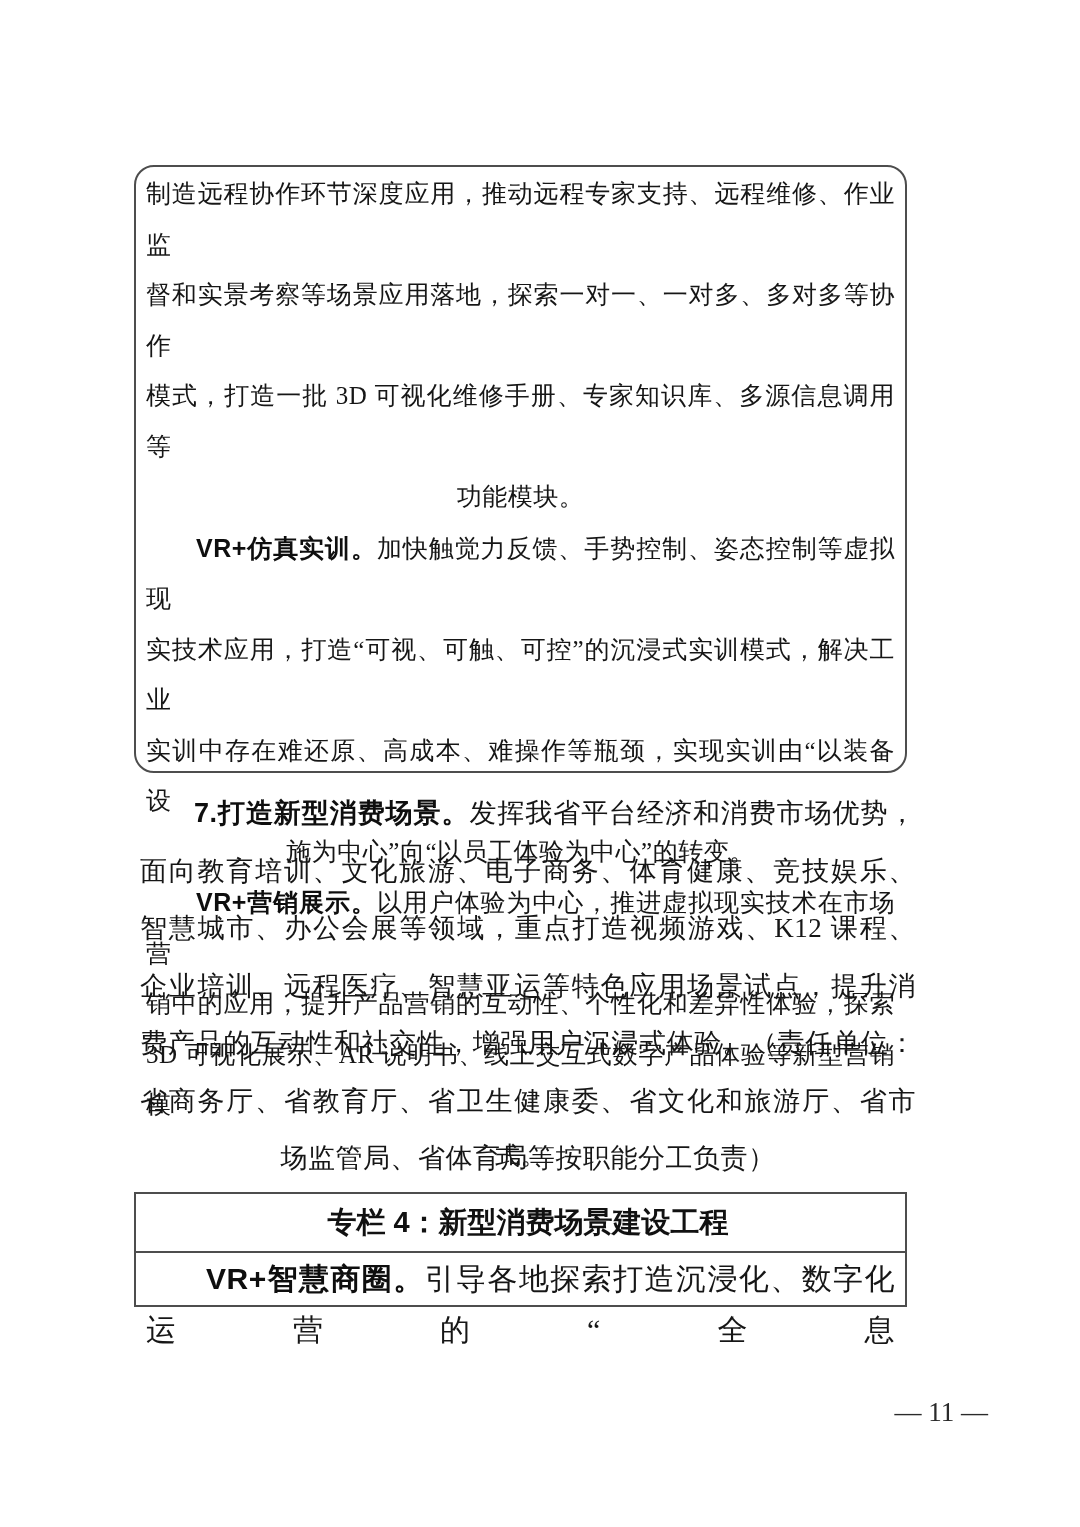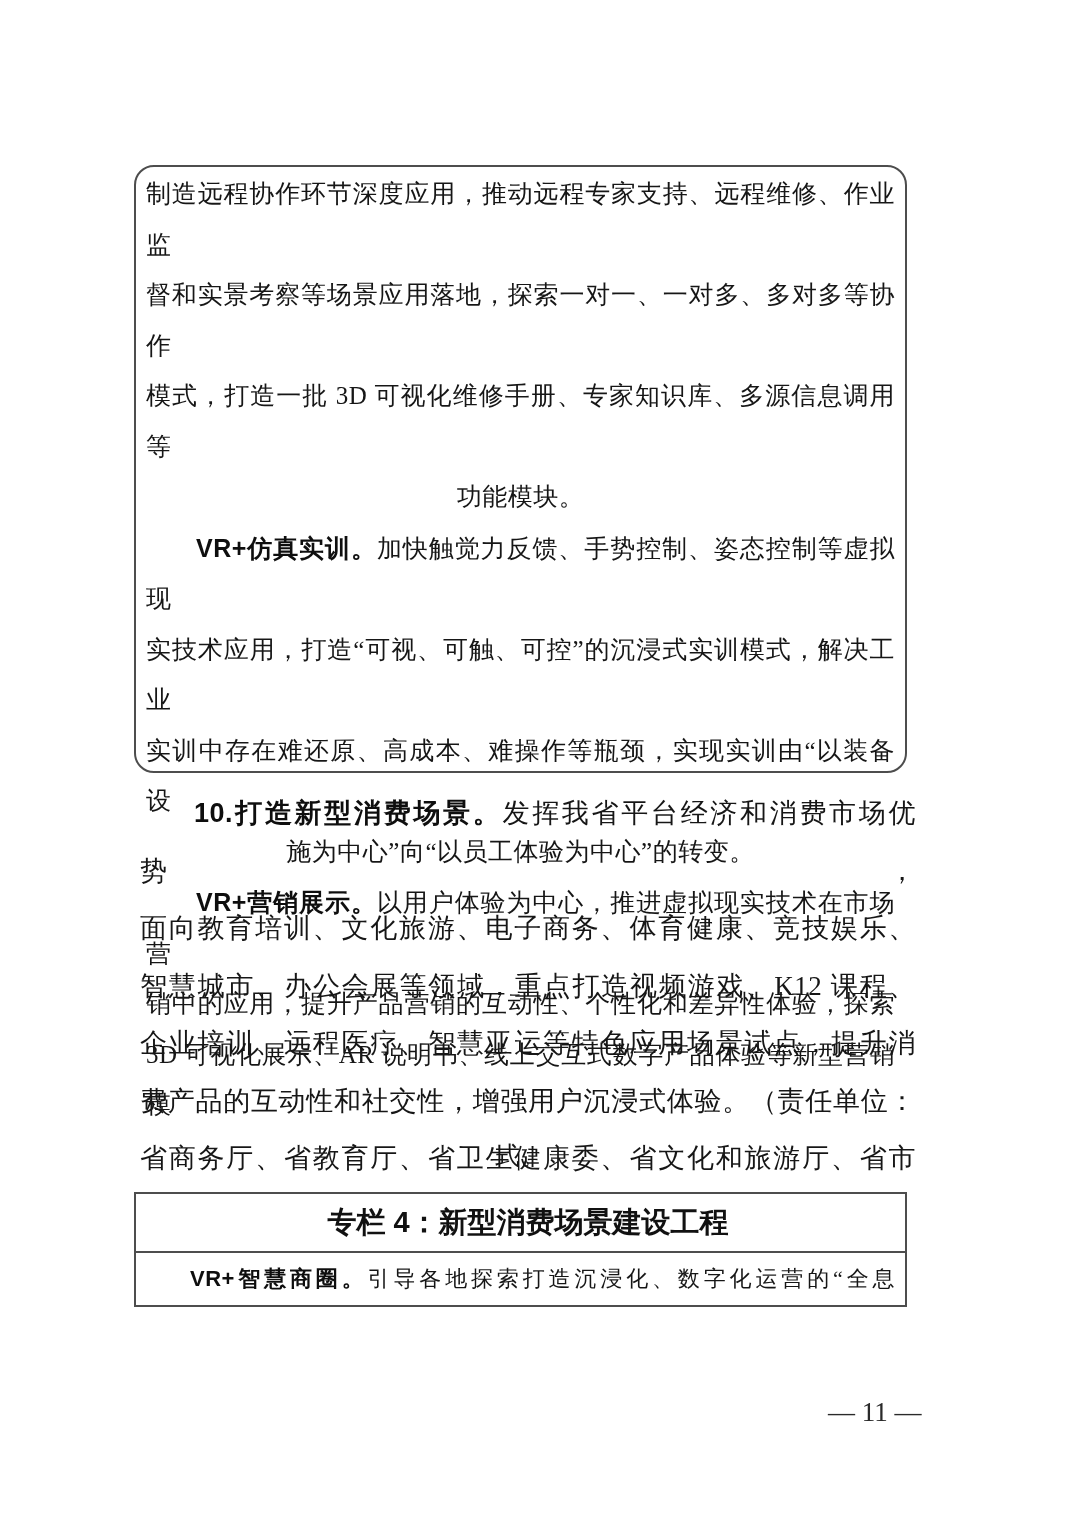--- a/index.html
+++ b/index.html
@@ -53,21 +53,21 @@
     font-weight:bold;
     font-size:29px;
     border-bottom:2px solid #4d4d4d;
     color:#111111;
     padding-left:15px;
   }
   #box4-content{
     padding:0 10px;
   }
   #box4-content .line{
-    font-size:22px;
+    font-size:30px;
     line-height:51px;
     letter-spacing:0.5px;
   }
   .line{
     text-align:center;
     white-space:normal;
   }
   .line.just{
     text-align:justify;
     text-align-last:justify;
@@ -82,21 +82,21 @@
     font-weight:bold;
     color:#0e0e0e;
   }
   .seg-r{}
   .seg-k{}
   .page-number{
     position:absolute;
     top:1397px;
     left:828px;
     width:160px;
-    text-align:left;
+    text-align:right;
     font-size:27px;
     color:#2a2a2a;
     font-family:"Liberation Serif","DejaVu Serif",serif;
   }
 </style>
 </head>
 <body>
 
 <div id="box-continued" class="callout-box">
     <div>
@@ -114,21 +114,21 @@
     <div>
       <div class="line just ind"><span class="seg-b">VR+营销展示。</span><span class="seg-r">以用户体验为中心，推进虚拟现实技术在市场营</span></div>
       <div class="line just"><span class="seg-r">销中的应用，提升产品营销的互动性、个性化和差异性体验，探索</span></div>
       <div class="line just"><span class="seg-r">3D 可视化展示、AR 说明书、线上交互式数字产品体验等新型营销模</span></div>
       <div class="line"><span class="seg-r">式。</span></div>
     </div>
   </div>
 
 <div id="section-body">
     <div>
-      <div class="line just ind"><span class="seg-b">10.打造新型消费场景。</span><span class="seg-r">发挥我省平台经济和消费市场优势，</span></div>
+      <div class="line just ind"><span class="seg-b">7.打造新型消费场景。</span><span class="seg-r">发挥我省平台经济和消费市场优势，</span></div>
       <div class="line just"><span class="seg-r">面向教育培训、文化旅游、电子商务、体育健康、竞技娱乐、</span></div>
       <div class="line just"><span class="seg-r">智慧城市、办公会展等领域，重点打造视频游戏、K12 课程、</span></div>
       <div class="line just"><span class="seg-r">企业培训、远程医疗、智慧亚运等特色应用场景试点，提升消</span></div>
       <div class="line just"><span class="seg-r">费产品的互动性和社交性，增强用户沉浸式体验。</span><span class="seg-k">（责任单位：</span></div>
       <div class="line just"><span class="seg-k">省商务厅、省教育厅、省卫生健康委、省文化和旅游厅、省市</span></div>
       <div class="line"><span class="seg-k">场监管局、省体育局等按职能分工负责）</span></div>
     </div>
   </div>
 
 <div id="box-column4" class="callout-box">

